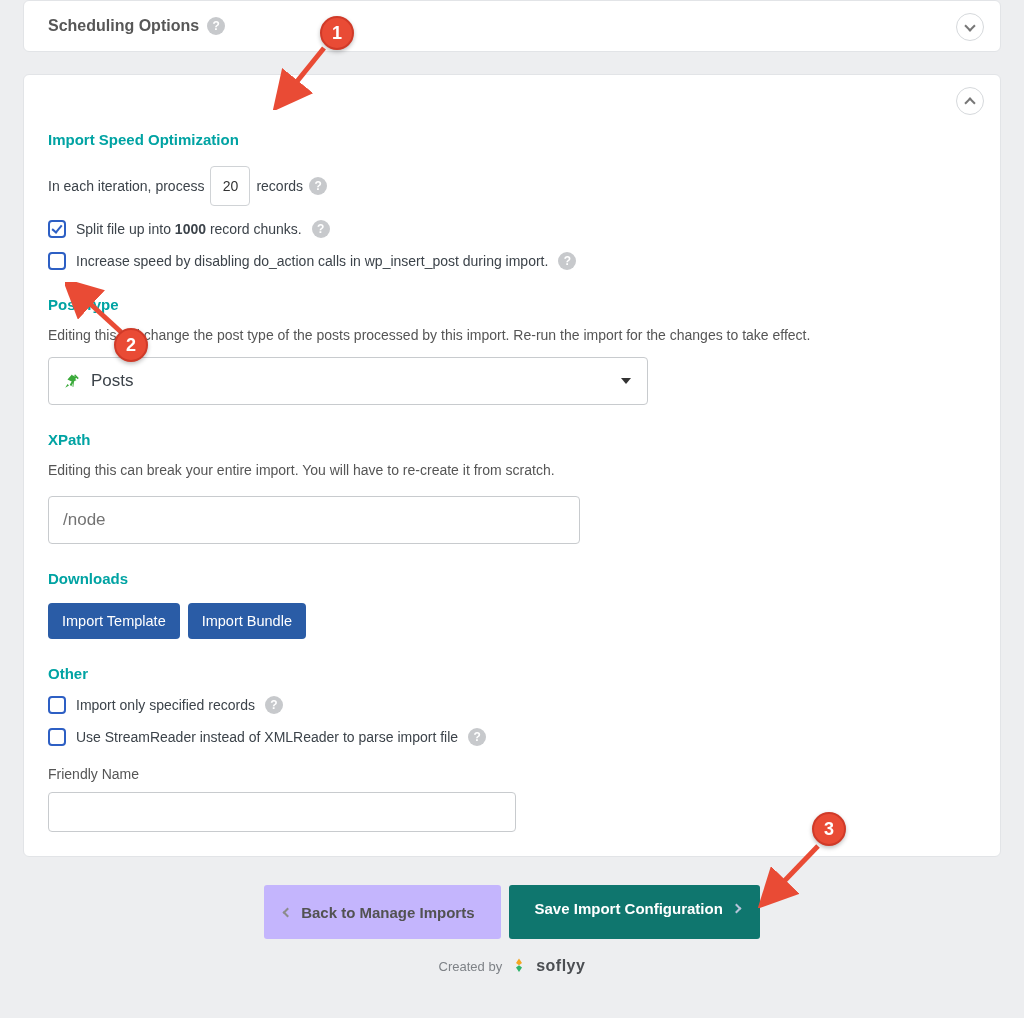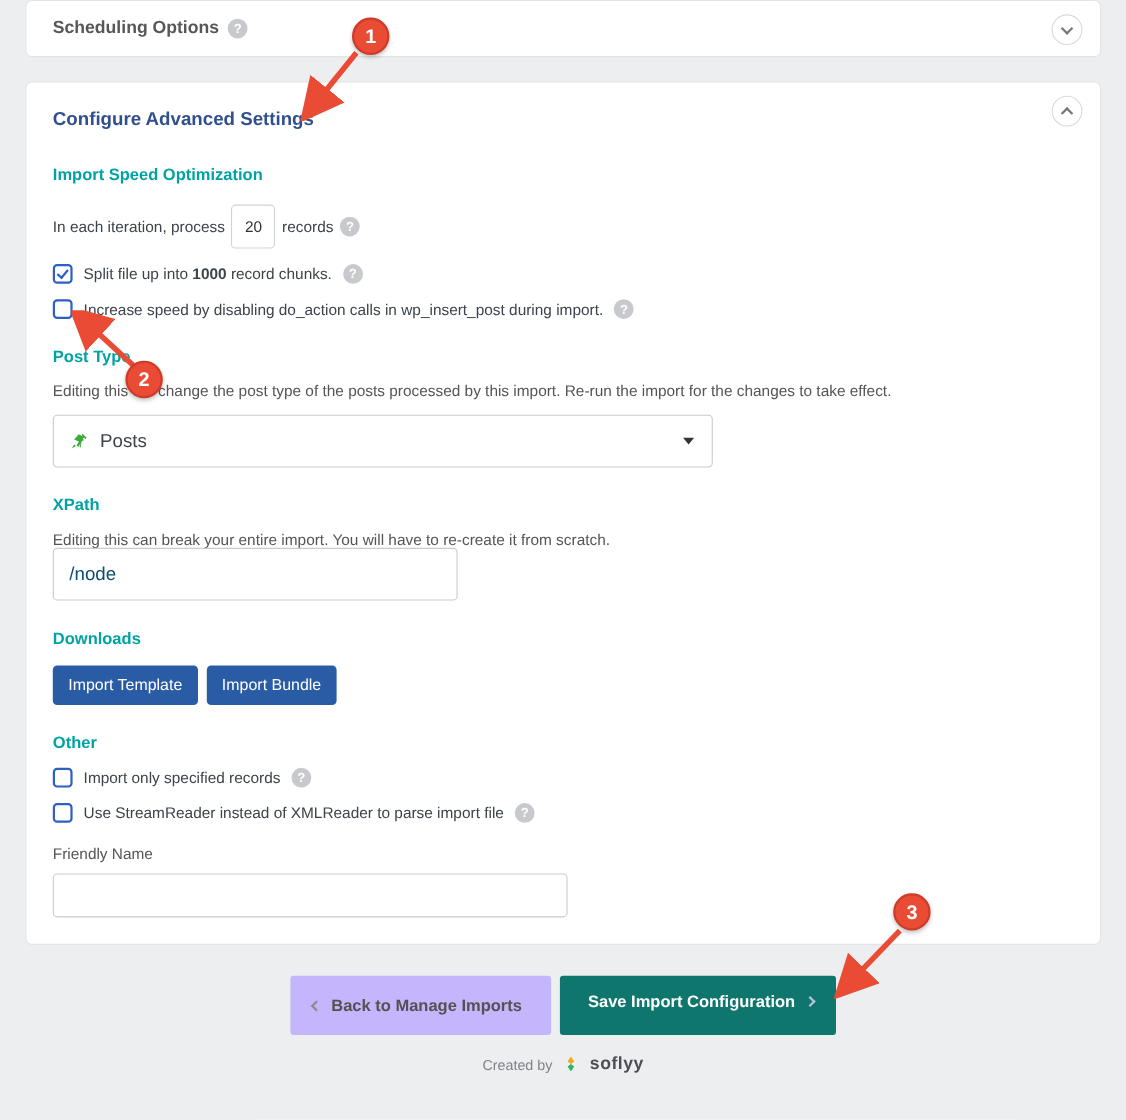--- a/index.html
+++ b/index.html
@@ -106,27 +106,27 @@
   .select-box .caret {
     position: absolute; right: 16px; top: 50%;
     width: 0; height: 0;
     border-left: 5px solid transparent;
     border-right: 5px solid transparent;
     border-top: 6px solid #333;
     transform: translateY(-50%);
   }
   .pin-icon { width: 18px; height: 18px; color: #3baa3b; margin-right: 10px; }
   .text-input {
-    margin-top: 0;
-    width: 368px; height: 48px;
+    margin-top: 18px;
+    width: 532px; height: 48px;
     border: 1px solid #c8cbce;
     border-radius: 4px;
     padding: 0 14px;
     font-size: 17px;
-    color: #0c4a6e;
+    color: #737373;
   }
   .friendly-input {
     margin-top: 10px;
     width: 468px; height: 40px;
     border: 1px solid #c8cbce;
     border-radius: 4px;
     padding: 0 12px;
   }
   .btn-primary {
     background: #2a5ca6;
@@ -191,21 +191,20 @@
   <div class="scheduling-title">
     <span>Scheduling Options</span>
     <span class="help-icon">?</span>
   </div>
   <div class="collapse-btn">
     <span class="chev chev-down"></span>
   </div>
 </div>
 
 <div class="card advanced-card">
-  <div class="advanced-title">Configure Advanced Settings</div>
   <div class="collapse-btn">
     <span class="chev chev-up"></span>
   </div>
 
   
   <div class="section-label first">Import Speed Optimization</div>
   <div class="row">
     <span>In each iteration, process</span>
     <input class="num-input" value="20" style="">
     <span>records</span>

